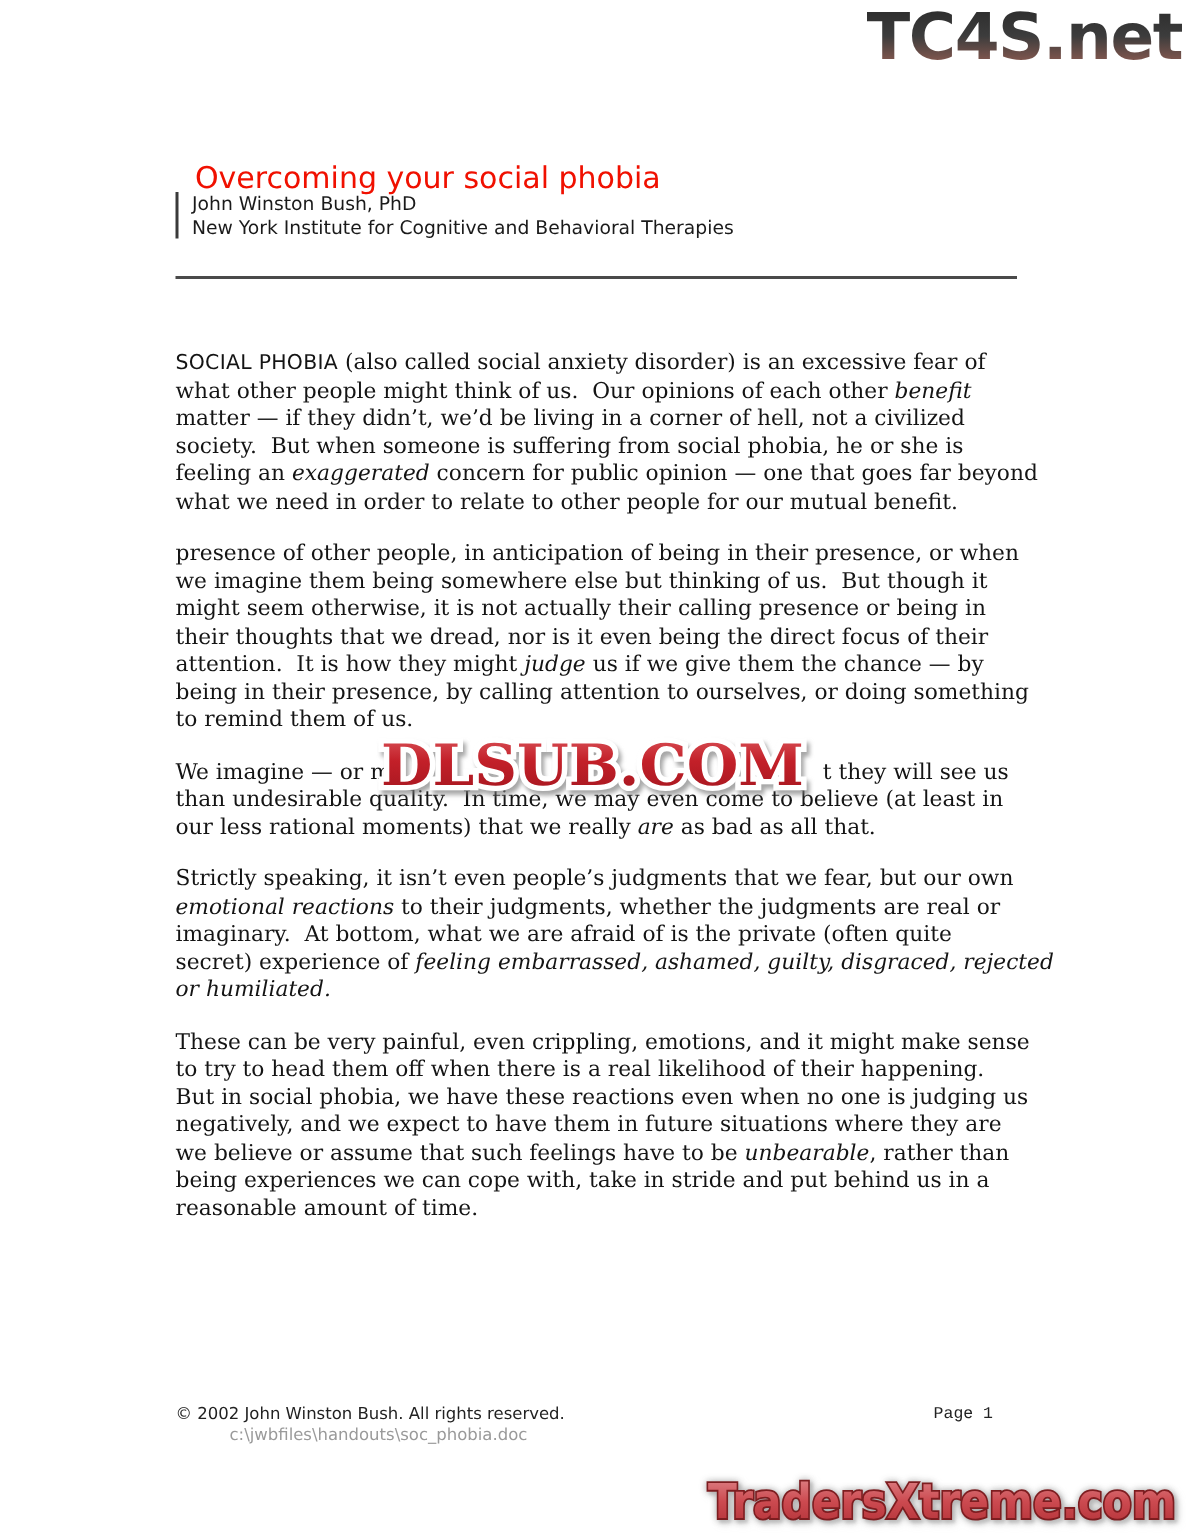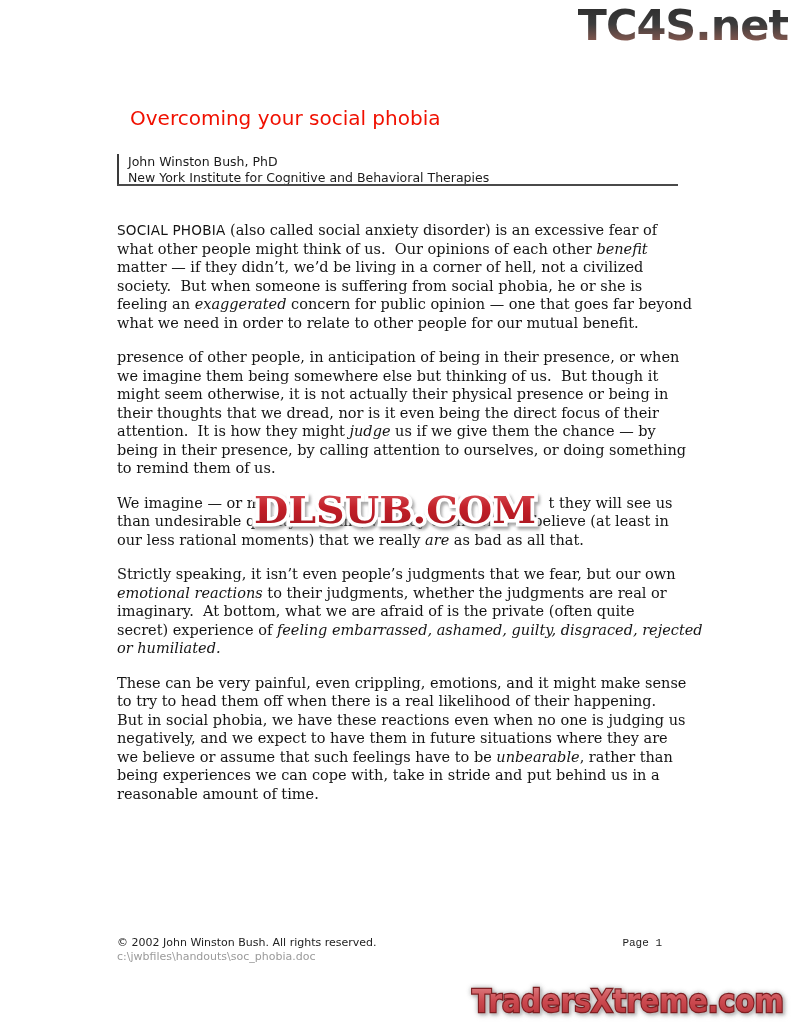--- a/index.html
+++ b/index.html
@@ -25,50 +25,50 @@
   }
   
   .title{
     position:absolute;left:117px;top:92px;margin:13px;
     font-family:"DejaVu Sans", sans-serif;
     font-weight:normal;
     font-size:20px;line-height:26px;
     color:#f01000;
   }
   .byline{
-    position:absolute;left:117px;top:154px;
+    position:absolute;left:117px;top:128px;
     border-left:2px solid #3a3a3a;
     padding-left:9px;
     font-family:"DejaVu Sans", sans-serif;
     font-size:12.5px;line-height:15.5px;
     color:#1a1a1a;
   }
   .rule{
     position:absolute;left:117px;top:184px;width:561px;height:0;
     border:none;border-top:2px solid #4a4a4a;margin:0;
   }
   
   .doc-body{
     position:absolute;left:117px;top:221px;width:561px;
     font-size:14.5px;line-height:18.5px;color:#141414;
   }
-  .para{margin:0 0 16px 0;}
+  .para{margin:12px 0 16px 0;}
   .line{white-space:pre;}
   .seg-i{font-style:italic;}
   .seg-sans{font-family:"DejaVu Sans", sans-serif;font-size:13.6px;letter-spacing:0.2px;}
   .seg-gap{display:inline-block;width:288px;}
   
   .wm-dlsub{position:absolute;left:243px;top:479px;}
   
   .footer{
     position:absolute;left:117px;top:936px;width:561px;
     font-family:"DejaVu Sans", sans-serif;
     font-size:11px;line-height:14px;color:#222222;
   }
-  .file-path{color:#9a9a9a;}
+  .file-path{color:#9a9a9a;margin-left:36px;}
   .page-num{position:absolute;right:16px;top:0;color:#222222;font-family:Liberation Mono, monospace;}
   
   .wm-traders{position:absolute;left:465px;top:978px;}
 </style>
 </head>
 <body>
 
 <div class="page">
 
   <div class="wm-tc4s">TC4S.net</div>
@@ -87,21 +87,21 @@
         <div class="line"><span class="seg-sans">SOCIAL PHOBIA</span><span> (also called social anxiety disorder) is an excessive fear of</span></div>
         <div class="line"><span>what other people might think of us.  Our opinions of each other </span><span class="seg-i">benefit</span></div>
         <div class="line"><span>matter — if they didn’t, we’d be living in a corner of hell, not a civilized</span></div>
         <div class="line"><span>society.  But when someone is suffering from social phobia, he or she is</span></div>
         <div class="line"><span>feeling an </span><span class="seg-i">exaggerated</span><span> concern for public opinion — one that goes far beyond</span></div>
         <div class="line"><span>what we need in order to relate to other people for our mutual benefit.</span></div>
       </div>
       <div class="para">
         <div class="line"><span>presence of other people, in anticipation of being in their presence, or when</span></div>
         <div class="line"><span>we imagine them being somewhere else but thinking of us.  But though it</span></div>
-        <div class="line"><span>might seem otherwise, it is not actually their physical presence or being in</span></div>
+        <div class="line"><span>might seem otherwise, it is not actually their calling presence or being in</span></div>
         <div class="line"><span>their thoughts that we dread, nor is it even being the direct focus of their</span></div>
         <div class="line"><span>attention.  It is how they might </span><span class="seg-i">judge</span><span> us if we give them the chance — by</span></div>
         <div class="line"><span>being in their presence, by calling attention to ourselves, or doing something</span></div>
         <div class="line"><span>to remind them of us.</span></div>
       </div>
       <div class="para">
         <div class="line"><span>We imagine — or m</span><span class="seg-gap"></span><span>t they will see us</span></div>
         <div class="line"><span>than undesirable quality.  In time, we may even come to believe (at least in</span></div>
         <div class="line"><span>our less rational moments) that we really </span><span class="seg-i">are</span><span> as bad as all that.</span></div>
       </div>

